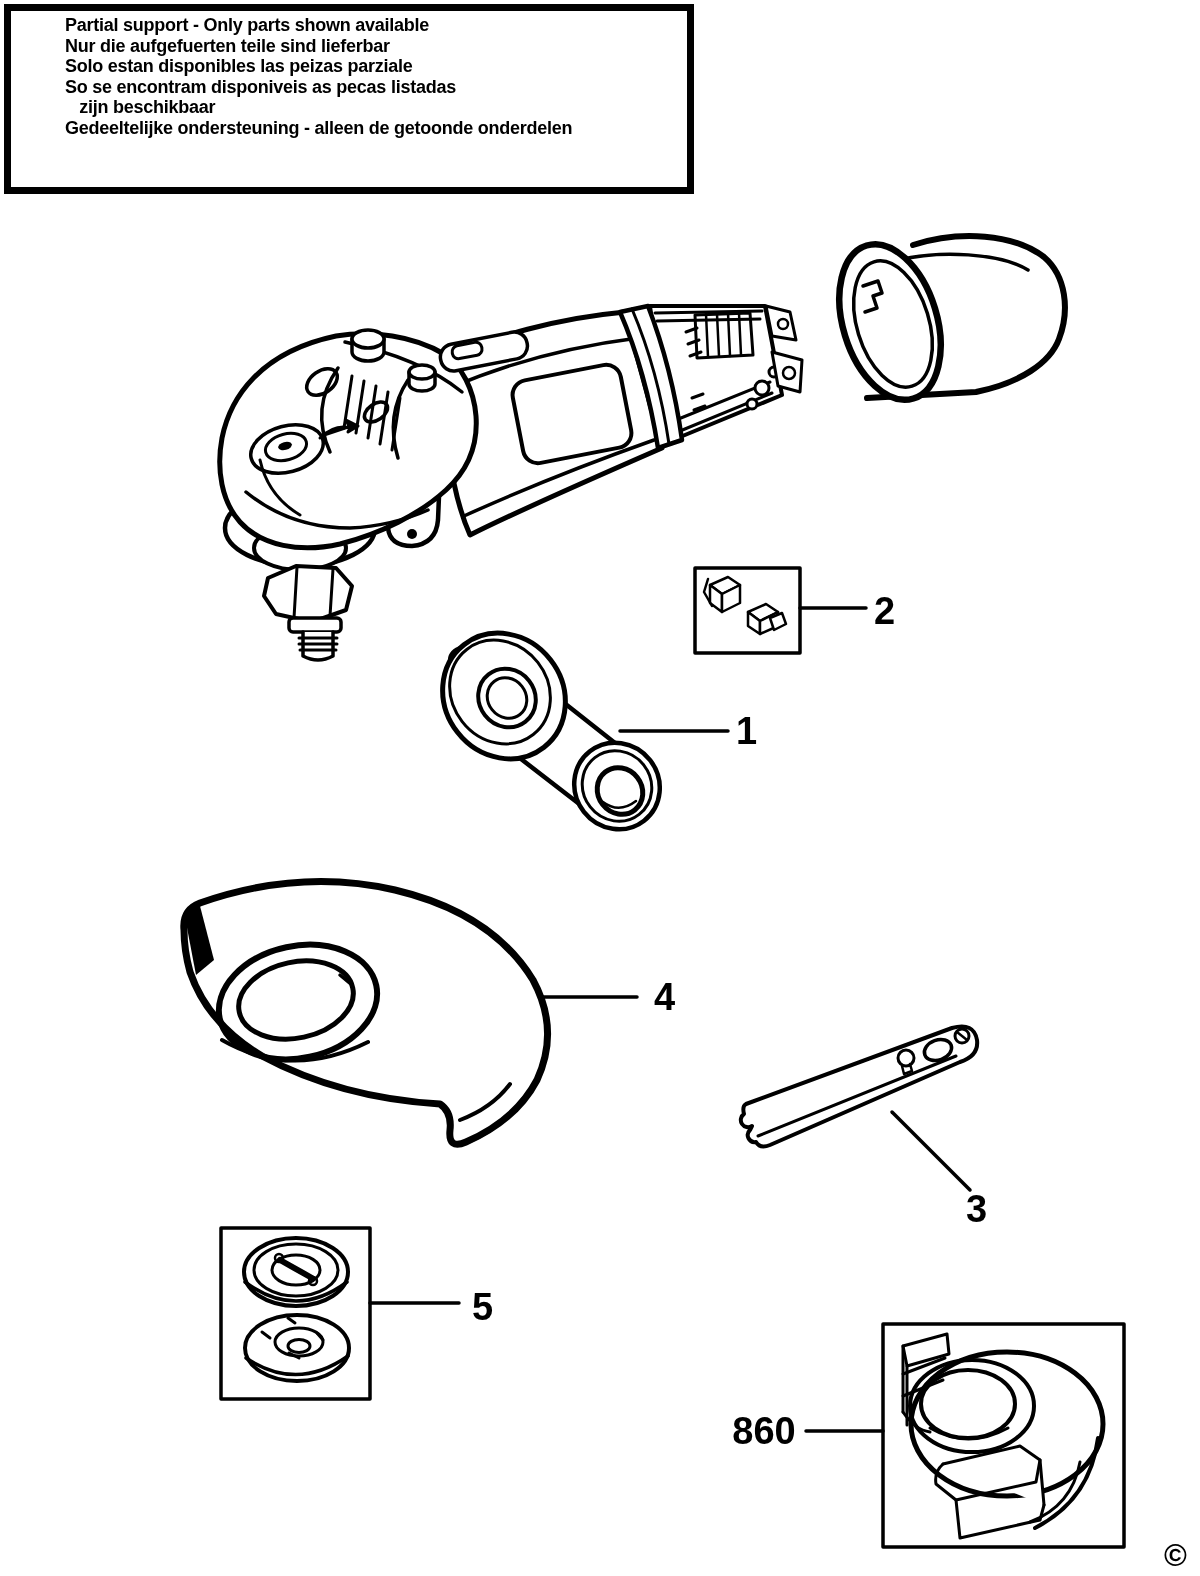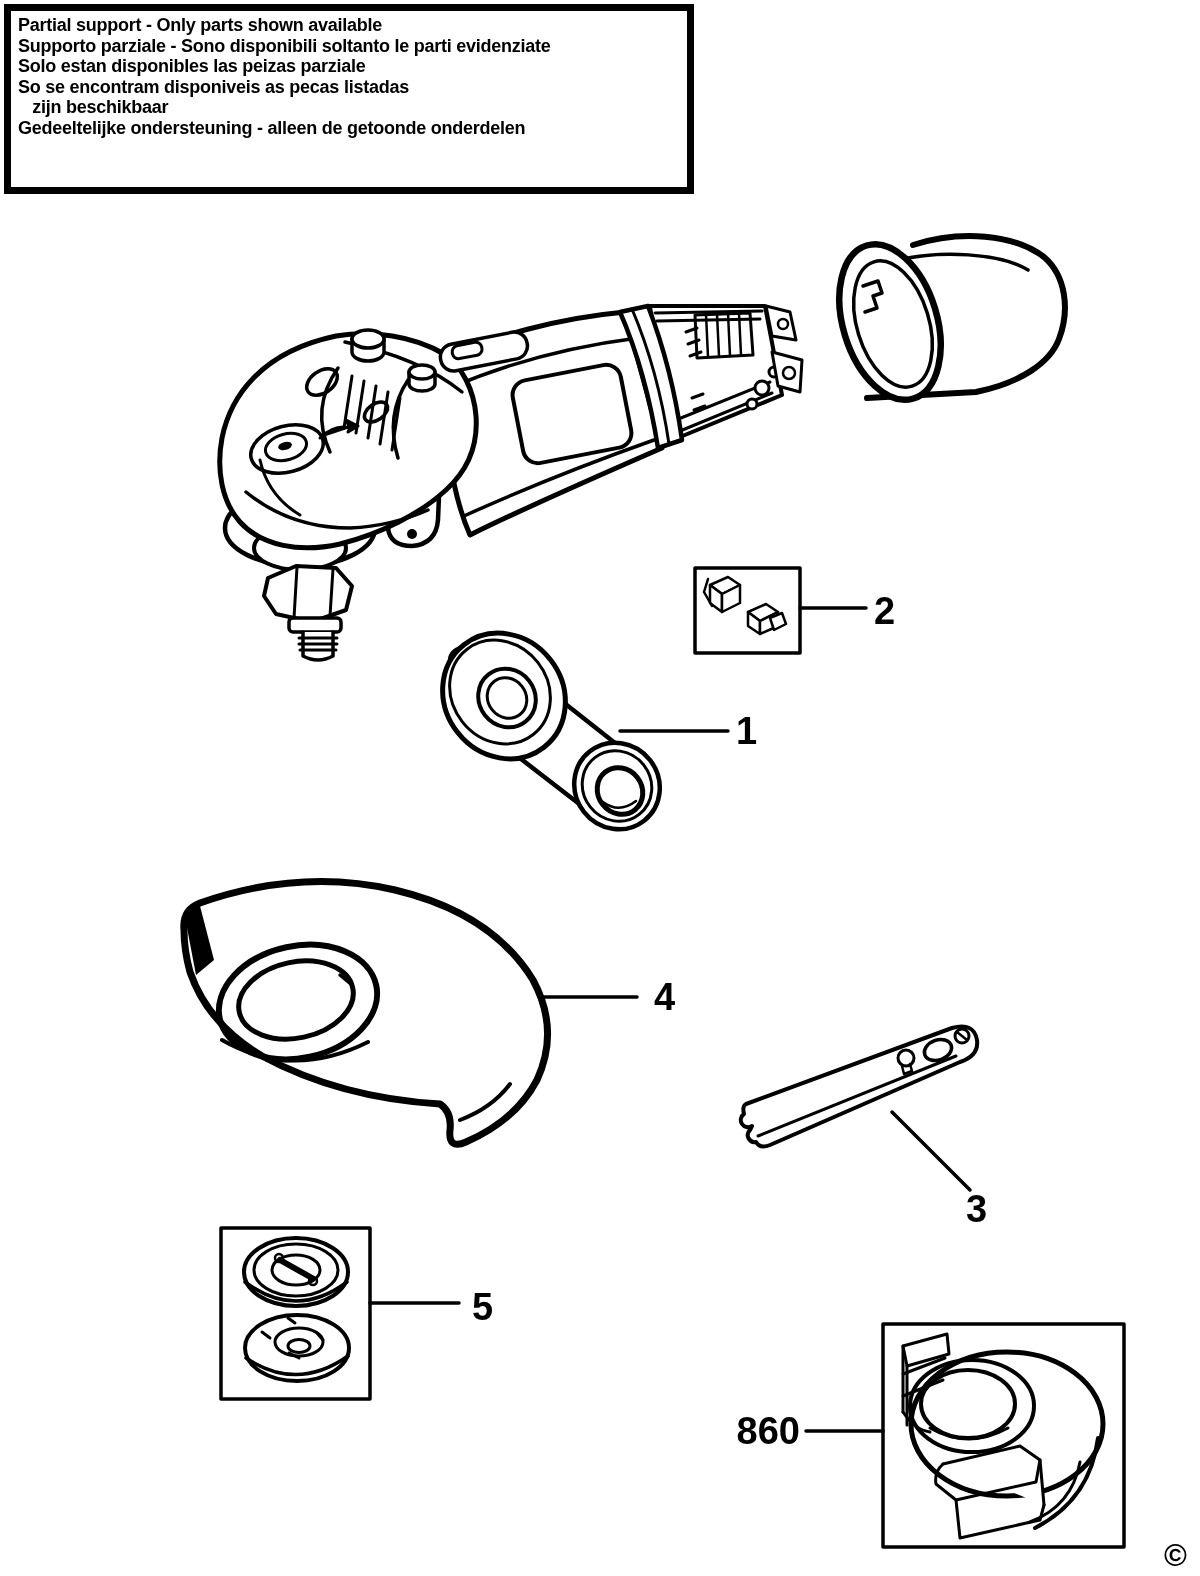--- a/index.html
+++ b/index.html
@@ -6,39 +6,39 @@
   #page{position:relative;width:1200px;height:1576px;background:#ffffff;overflow:hidden;
         font-family:"Liberation Sans",sans-serif;}
   #diagram-svg{position:absolute;left:0;top:0;width:1200px;height:1576px;}
   .disclaimer-box{
     position:absolute;left:4px;top:4px;width:690px;height:190px;
     border:7px solid #000;box-sizing:border-box;background:#fff;
     padding:4px 6px 0 7px;z-index:5;
   }
   .disclaimer-line{
     white-space:pre;font-weight:bold;font-size:18px;line-height:20.5px;
-    letter-spacing:-0.25px;color:#000;
+    letter-spacing:-0.25px;color:#000;margin-left:47px;
   }
   .part-label{
     position:absolute;font-weight:bold;font-size:38px;color:#000;z-index:6;
     line-height:1;
   }
-  .label-860{width:72px;text-align:right;}
+  .label-860{width:72px;text-align:center;}
   .copyright-mark{
     position:absolute;font-weight:bold;font-size:31px;color:#000;z-index:6;line-height:1;
   }
 </style>
 </head>
 <body>
 
 <div id="page">
 
   <div class="disclaimer-box">
     <div class="disclaimer-line">Partial support - Only parts shown available</div>
-    <div class="disclaimer-line">Supporto parziale - Sono disponibili soltanto le parti evidenziate</div>
+    <div class="disclaimer-line">Nur die aufgefuerten teile sind lieferbar</div>
     <div class="disclaimer-line">Solo estan disponibles las peizas parziale</div>
     <div class="disclaimer-line">So se encontram disponiveis as pecas listadas</div>
     <div class="disclaimer-line">   zijn beschikbaar</div>
     <div class="disclaimer-line">Gedeeltelijke ondersteuning - alleen de getoonde onderdelen</div>
   </div>
 
   <svg id="diagram-svg" viewBox="0 0 1200 1576" fill="none" stroke="#000" stroke-linecap="round" stroke-linejoin="round">
 
     <g>
 

